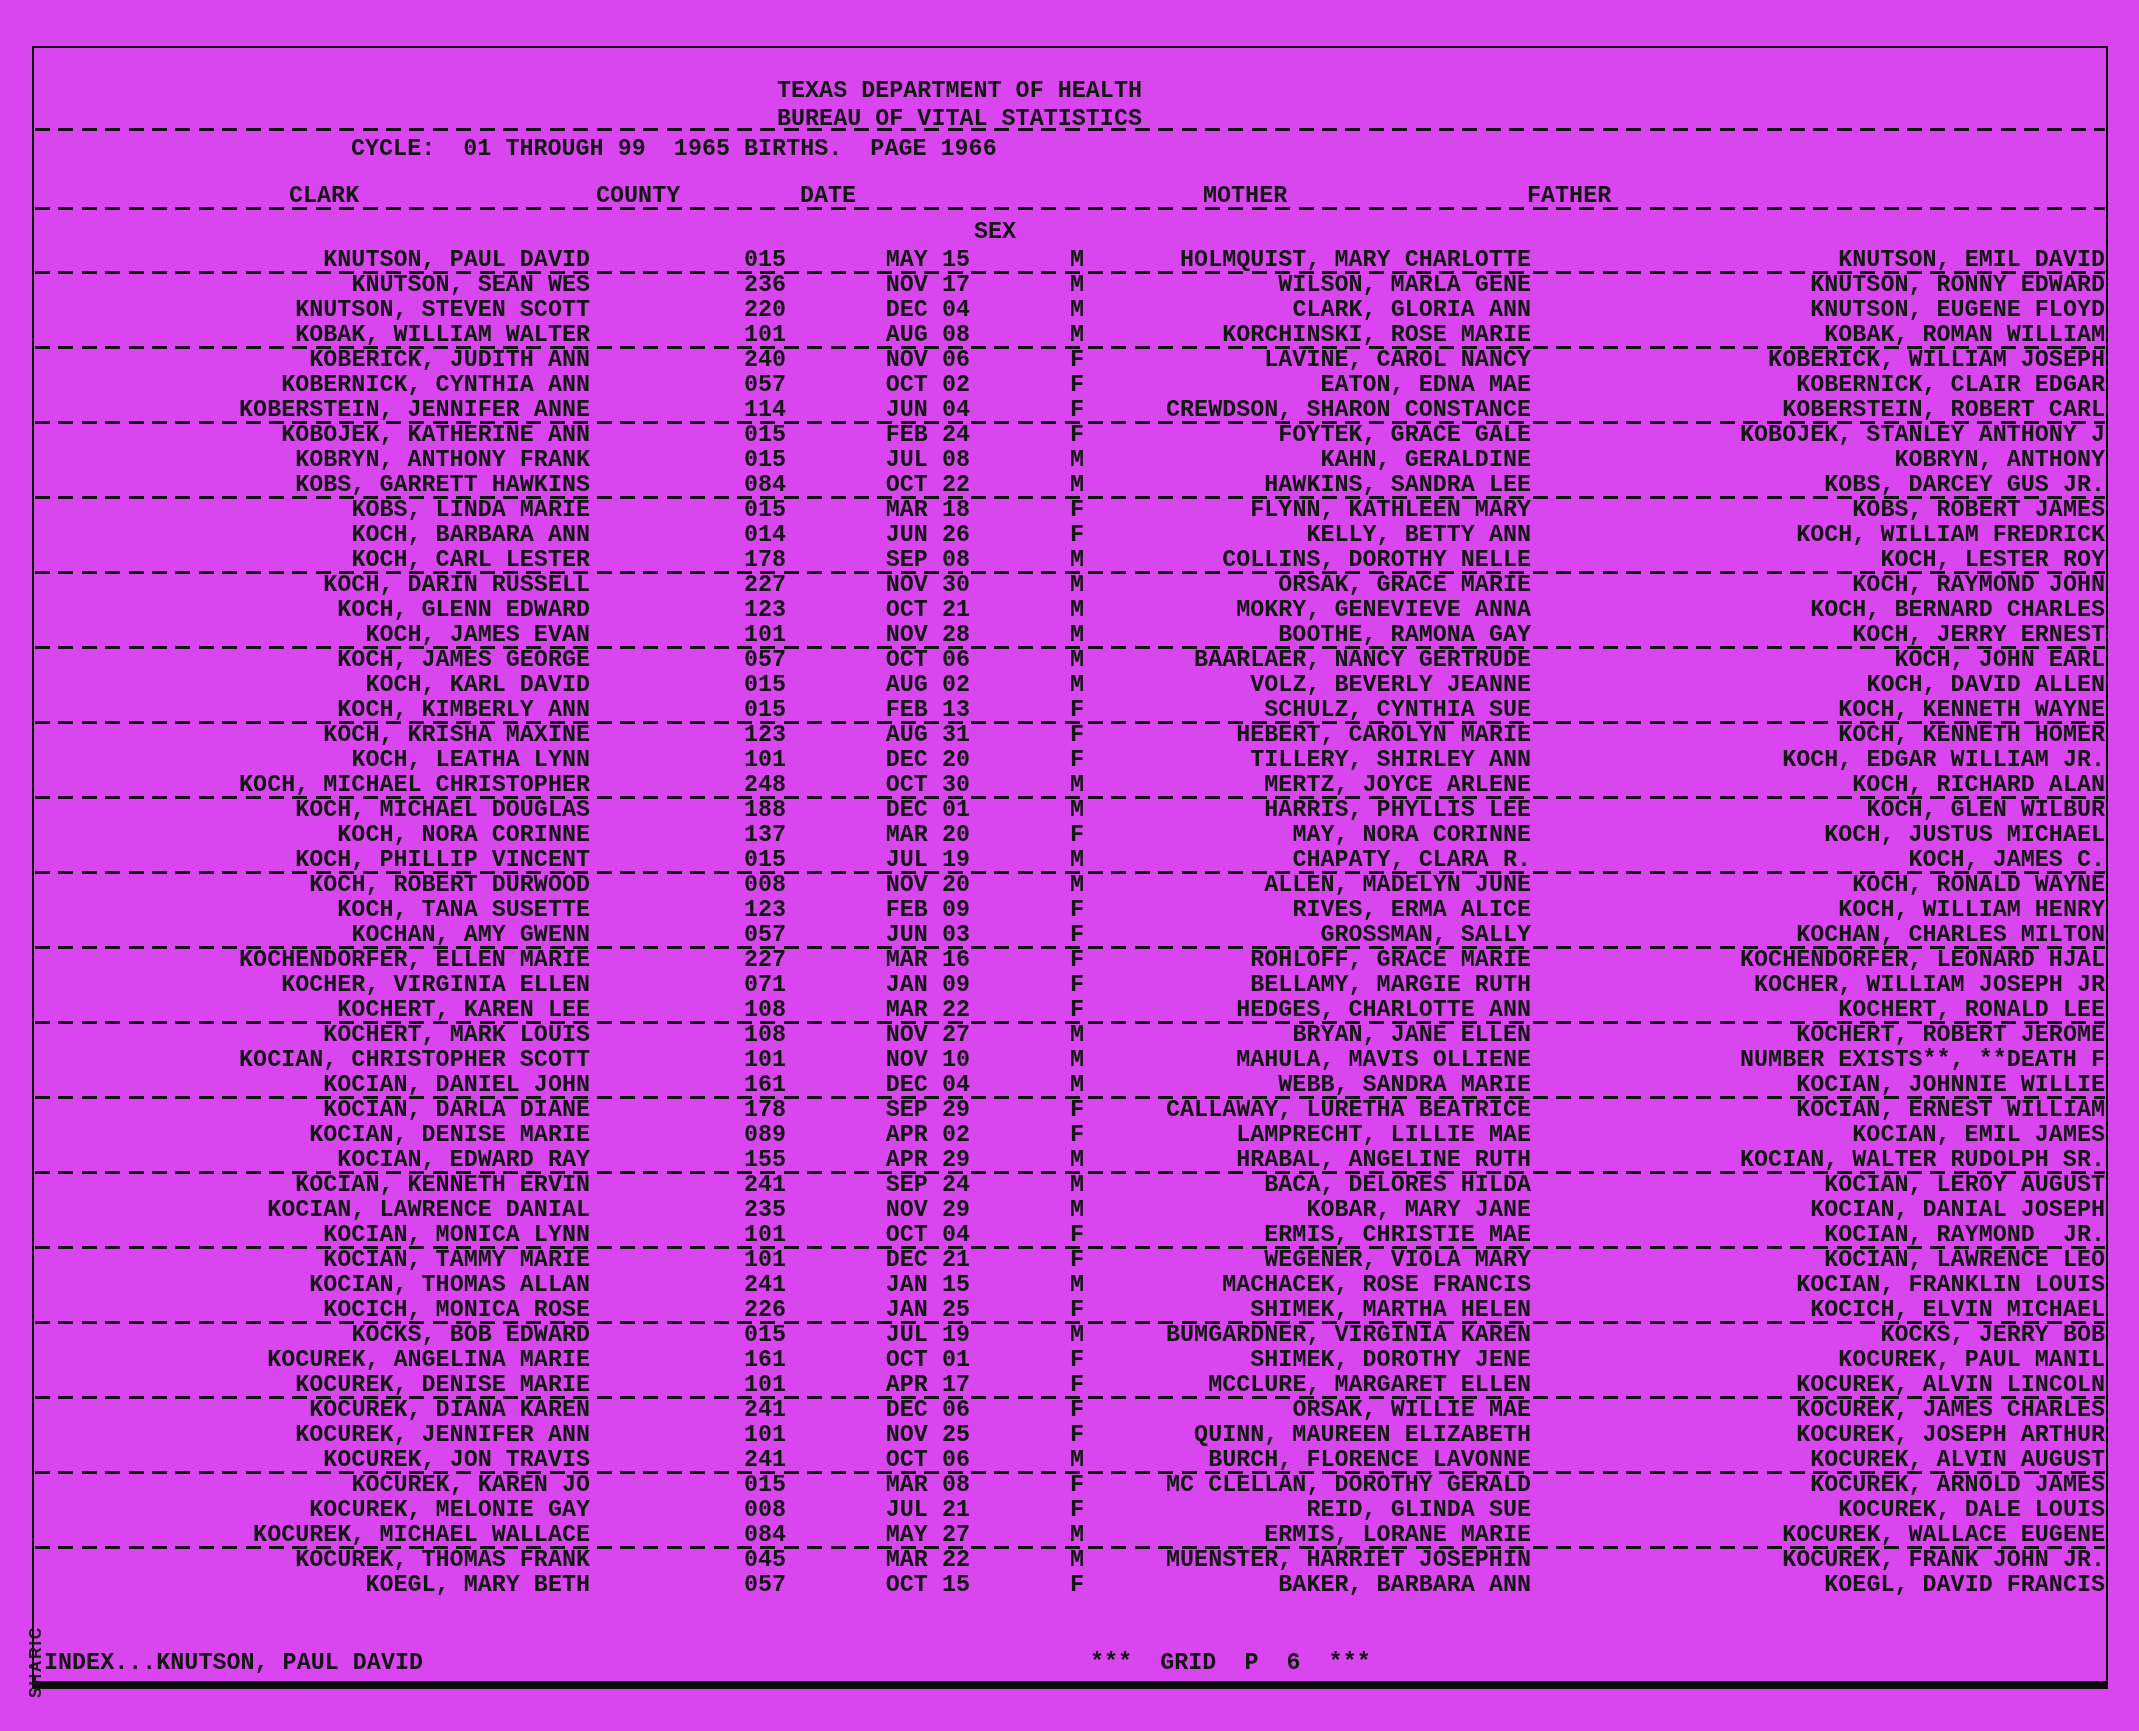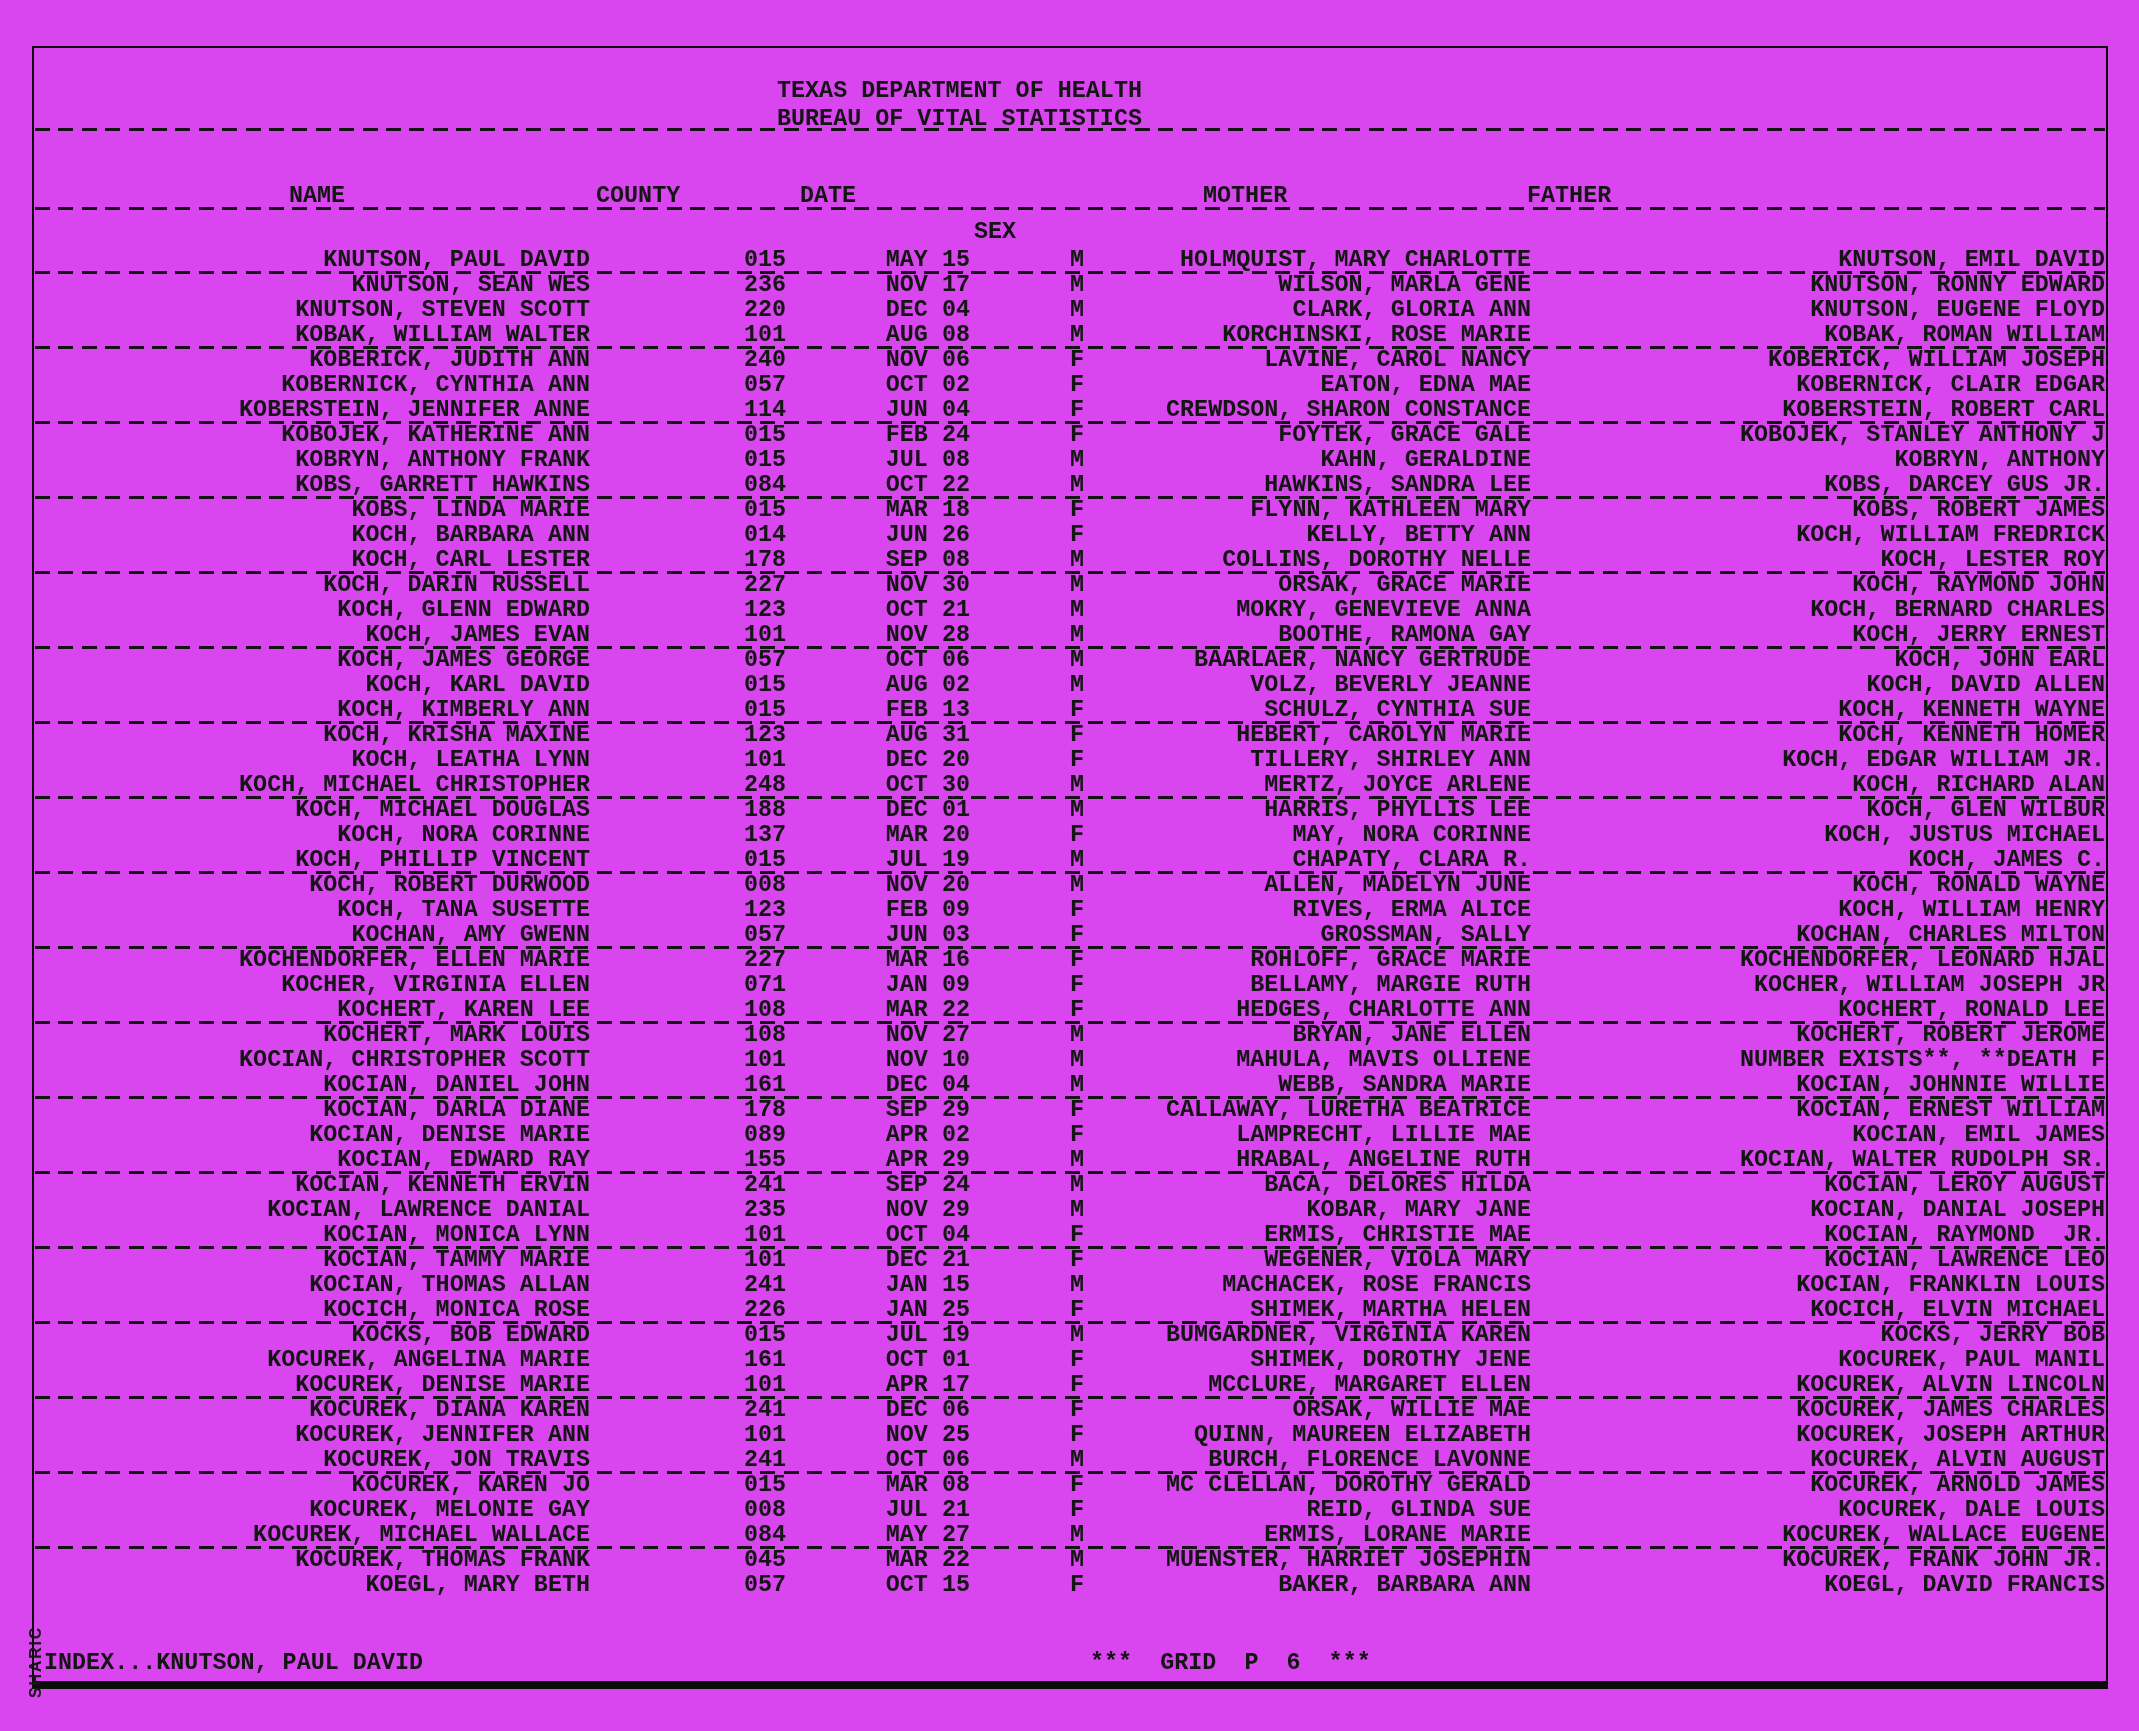--- a/index.html
+++ b/index.html
@@ -57,22 +57,23 @@
 </head>
 <body>
 
 <div class="page">
 
   <div class="border-box"></div>
 
   <div class="abs t40" style="left:777px;top:78px;">TEXAS DEPARTMENT OF HEALTH</div>
   <div class="abs t40" style="left:777px;top:106px;">BUREAU OF VITAL STATISTICS</div>
   <div class="dashline" style="top:128px;"></div>
-
-  <div class="abs t40" style="left:289px;top:183px;">NAME</div>
+  <div class="abs t40" style="left:351px;top:136px;">CYCLE:  01 THROUGH 99  1965 BIRTHS.  PAGE 1966</div>
+
+  <div class="abs t40" style="left:289px;top:183px;">CLARK</div>
   <div class="abs t40" style="left:596px;top:183px;">COUNTY</div>
   <div class="abs t40" style="left:800px;top:183px;">DATE</div>
   <div class="abs t40" style="left:974px;top:183px;margin-top:36px;">SEX</div>
   <div class="abs t40" style="left:1203px;top:183px;">MOTHER</div>
   <div class="abs t40" style="left:1527px;top:183px;">FATHER</div>
   <div class="dashline" style="top:207px;"></div>
 
   <div class="table-body">
       <div class="row ruled">
       <span class="c-name">KNUTSON, PAUL DAVID</span>

